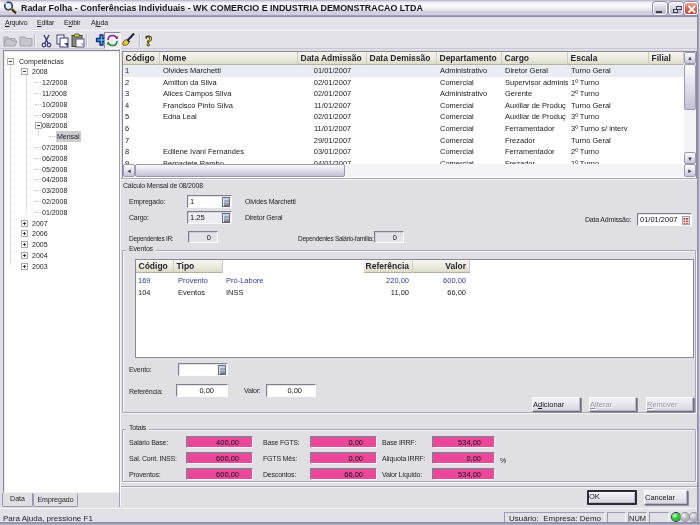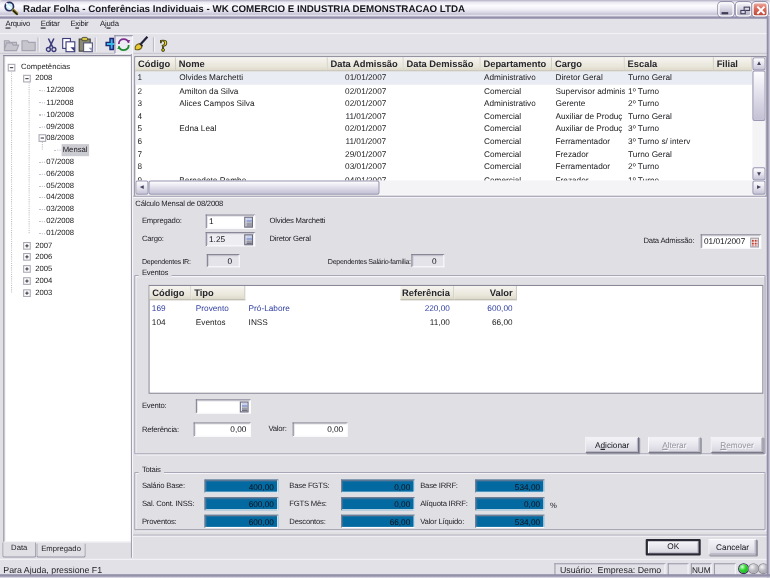--- a/index.html
+++ b/index.html
@@ -37,37 +37,37 @@
 .gh div{padding-left:2.5px}
 .gr{position:absolute;height:11.6px;font-size:7.5px;color:#202024;line-height:11.6px;white-space:nowrap;overflow:hidden}
 .gc{position:absolute;top:0;overflow:hidden;white-space:nowrap}
 
 .sbtn{position:absolute;background:linear-gradient(180deg,#fdfdfe 0,#e3e2ec 55%,#c6c4d6 100%);border:1px solid #9a98b2;border-radius:2px;color:#44425e;text-align:center}
 .sthumb{position:absolute;background:linear-gradient(180deg,#fdfdfe 0,#dddbe8 55%,#c3c1d4 100%);border:1px solid #9a98b2;border-radius:2px}
 
 .lab{position:absolute;font-size:7px;letter-spacing:-.2px;color:#1c1c24;white-space:nowrap}
 .fld{position:absolute;background:#fff;border:1px solid #7f7d8e;border-right-color:#fbfbfd;border-bottom-color:#fbfbfd;box-shadow:inset 1px 1px 0 #8d8b9e40;font-size:7.5px;color:#101018;line-height:10px}
 .fld.gray{background:#e4e3e9}
-.fld .v{position:absolute;right:3px;top:1px}
+.fld .v{position:absolute;right:13px;top:1px}
 .fld .vl{position:absolute;left:2px;top:1px}
 
 .gbx{position:absolute;border:1px solid #a9a7b5;box-shadow:inset 1px 1px 0 #f6f6fa,1px 1px 0 #f6f6fa;border-radius:1px}
 .glab{position:absolute;font-size:7px;letter-spacing:-.2px;color:#1c1c24;background:#e0e0e4;padding:0 3px;white-space:nowrap}
 
 #egrid{position:absolute;left:14px;top:10px;width:559px;height:99px;background:#fff;border:1px solid #8a8898}
 .eh{position:absolute;top:0;height:13px;background:linear-gradient(180deg,#f6f5f0 0,#e9e6da 70%,#ddd9ca 100%);border-bottom:1px solid #b4b0a2;border-right:1px solid #cfccc0;font-size:8.5px;font-weight:bold;color:#26262c;line-height:13px;white-space:nowrap}
 
-.btn{position:absolute;height:15px;background:linear-gradient(180deg,#f4f3f8 0,#e6e5ec 55%,#d6d5df 100%);border:1px solid;border-color:#fbfbfd #6f6e7e #6f6e7e #fbfbfd;box-shadow:inset -1px -1px 0 #b8b7c3,1px 1px 0 #90909e;border-radius:1px;font-size:7.5px;color:#15151d;text-align:center;line-height:13px}
+.btn{position:absolute;height:15px;background:linear-gradient(180deg,#f4f3f8 0,#e6e5ec 55%,#d6d5df 100%);border:1px solid;border-color:#fbfbfd #6f6e7e #6f6e7e #fbfbfd;box-shadow:inset -1px -1px 0 #b8b7c3,1px 1px 0 #90909e;border-radius:1px;font-size:7.5px;color:#15151d;line-height:13px}
 .btn.dis{color:#96949e;text-shadow:1px 1px 0 #fafafc}
 .btn u{text-decoration:underline}
 
 #sbar{left:0;top:508px;width:700px;height:15px;background:#e2e1e7;border-top:1px solid #f4f4f8}
 .spanl{position:absolute;top:2.5px;height:12px;border:1px solid #9d9bac;border-right-color:#f6f6fa;border-bottom-color:#f6f6fa;font-size:8px;color:#1c1c24;line-height:12px;white-space:nowrap}
 svg{position:absolute;overflow:visible}
-.fld.gray2{background:#0369a1}
+.fld.gray2{background:#ec4899}
 .lk{position:absolute;right:1px;top:1px;width:8px;height:10px;background:linear-gradient(180deg,#c9d2ec 0 2px,#98a6d4 2px 4px,#b9b9c2 4px 5px,#9a9aa6 5px 7px,#6e6e7c 7px 10px);border:1px solid #6a6a7e;box-shadow:inset 1px 0 0 #e8ecf8}
 .cal{position:absolute;right:1px;top:1.5px;width:8px;height:9px;background-color:#f4f4f6;border:1px solid #a09ea8;background-image:radial-gradient(circle at 1px 1px,#c23a30 38%,transparent 45%);background-size:2.6px 2.6px;background-position:0.5px 1px}
 </style></head><body>
 <div id="win">
   <div class="ab" id="title">
     <svg class="ab" style="left:3px;top:1px" width="15" height="15" viewBox="0 0 15 15">
       <circle cx="5.5" cy="5" r="3.8" fill="#c8f2f8" stroke="#2a2a5c" stroke-width="1.5"></circle>
       <path d="M3.6 4 L7 6.5" stroke="#fff" stroke-width="1.5"></path>
       <circle cx="3.2" cy="2.6" r="1" fill="#eaf9ff"></circle>
       <path d="M8.3 7.6 L12.8 11.8" stroke="#99872e" stroke-width="2.8"></path>
@@ -306,20 +306,21 @@
           <div class="gr" style="left:0;top:36.2px;width:561px;">
             <span class="gc" style="left:2px">3</span>
             <span class="gc" style="left:40px;width:133px">Alices Campos Silva</span>
             <span class="gc" style="left:175px;width:69px;text-align:center">02/01/2007</span>
             <span class="gc" style="left:317px">Administrativo</span>
             <span class="gc" style="left:382px;width:63px">Gerente</span>
             <span class="gc" style="left:448px">2º Turno</span>
           </div>
           <div class="gr" style="left:0;top:47.8px;width:561px;">
             <span class="gc" style="left:2px">4</span>
+            <span class="gc" style="left:40px;width:133px">Francisco Pinto Silva</span>
             <span class="gc" style="left:175px;width:69px;text-align:center">11/01/2007</span>
             <span class="gc" style="left:317px">Comercial</span>
             <span class="gc" style="left:382px;width:63px">Auxiliar de Produç</span>
             <span class="gc" style="left:448px">Turno Geral</span>
           </div>
           <div class="gr" style="left:0;top:59.4px;width:561px;">
             <span class="gc" style="left:2px">5</span>
             <span class="gc" style="left:40px;width:133px">Edna Leal</span>
             <span class="gc" style="left:175px;width:69px;text-align:center">02/01/2007</span>
             <span class="gc" style="left:317px">Comercial</span>
@@ -335,20 +336,21 @@
           </div>
           <div class="gr" style="left:0;top:82.6px;width:561px;">
             <span class="gc" style="left:2px">7</span>
             <span class="gc" style="left:175px;width:69px;text-align:center">29/01/2007</span>
             <span class="gc" style="left:317px">Comercial</span>
             <span class="gc" style="left:382px;width:63px">Frezador</span>
             <span class="gc" style="left:448px">Turno Geral</span>
           </div>
           <div class="gr" style="left:0;top:94.2px;width:561px;">
             <span class="gc" style="left:2px">8</span>
+            <span class="gc" style="left:40px;width:133px">Edilene Ivani Fernandes</span>
             <span class="gc" style="left:175px;width:69px;text-align:center">03/01/2007</span>
             <span class="gc" style="left:317px">Comercial</span>
             <span class="gc" style="left:382px;width:63px">Ferramentador</span>
             <span class="gc" style="left:448px">2º Turno</span>
           </div>
           <div class="gr" style="left:0;top:105.8px;width:561px;">
             <span class="gc" style="left:2px">9</span>
             <span class="gc" style="left:40px;width:133px">Bernadete Rambo</span>
             <span class="gc" style="left:175px;width:69px;text-align:center">04/01/2007</span>
             <span class="gc" style="left:317px">Comercial</span>

